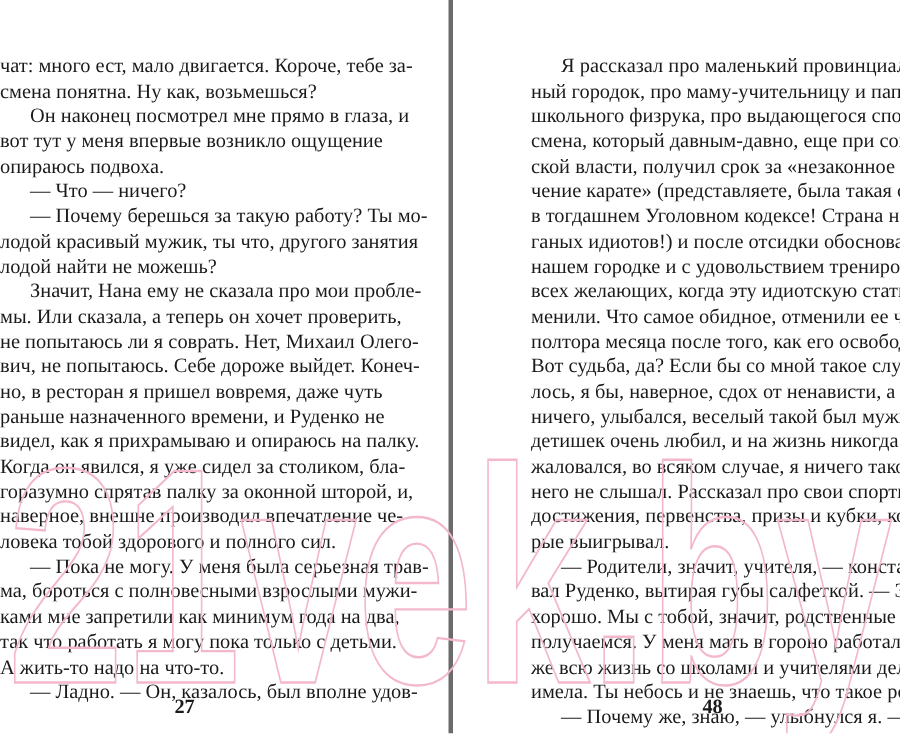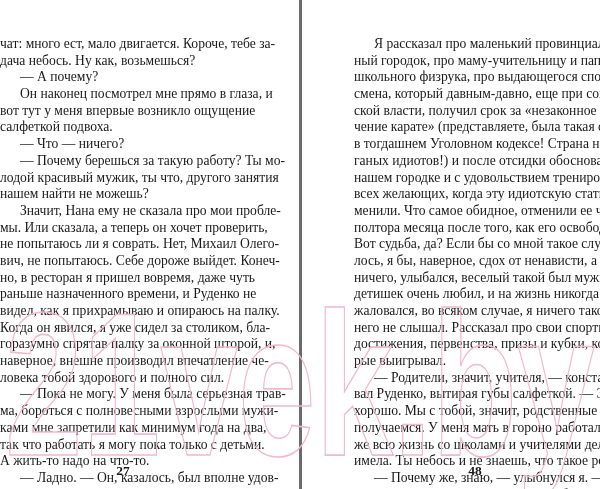--- a/index.html
+++ b/index.html
@@ -73,29 +73,28 @@
       pointer-events: none;
     }
   </style>
 </head>
 <body>
 
 <div class="spread">
 
   <div class="page left" id="left-page-body">
       <span class="line">чат: много ест, мало двигается. Короче, тебе за-</span>
-      <span class="line last">дача небось. Ну как, возьмешься?</span>
-      <span class="line indent last">— А почему?</span>
+      <span class="line last">смена понятна. Ну как, возьмешься?</span>
       <span class="line indent">Он наконец посмотрел мне прямо в глаза, и</span>
       <span class="line">вот тут у меня впервые возникло ощущение</span>
-      <span class="line last">салфеткой подвоха.</span>
+      <span class="line last">опираюсь подвоха.</span>
       <span class="line indent last">— Что — ничего?</span>
       <span class="line indent">— Почему берешься за такую работу? Ты мо-</span>
       <span class="line">лодой красивый мужик, ты что, другого занятия</span>
-      <span class="line last">нашем найти не можешь?</span>
+      <span class="line last">лодой найти не можешь?</span>
       <span class="line indent">Значит, Нана ему не сказала про мои пробле-</span>
       <span class="line">мы. Или сказала, а теперь он хочет проверить,</span>
       <span class="line">не попытаюсь ли я соврать. Нет, Михаил Олего-</span>
       <span class="line">вич, не попытаюсь. Себе дороже выйдет. Конеч-</span>
       <span class="line">но, в ресторан я пришел вовремя, даже чуть</span>
       <span class="line">раньше назначенного времени, и Руденко не</span>
       <span class="line">видел, как я прихрамываю и опираюсь на палку.</span>
       <span class="line">Когда он явился, я уже сидел за столиком, бла-</span>
       <span class="line">горазумно спрятав палку за оконной шторой, и,</span>
       <span class="line">наверное, внешне производил впечатление че-</span>

